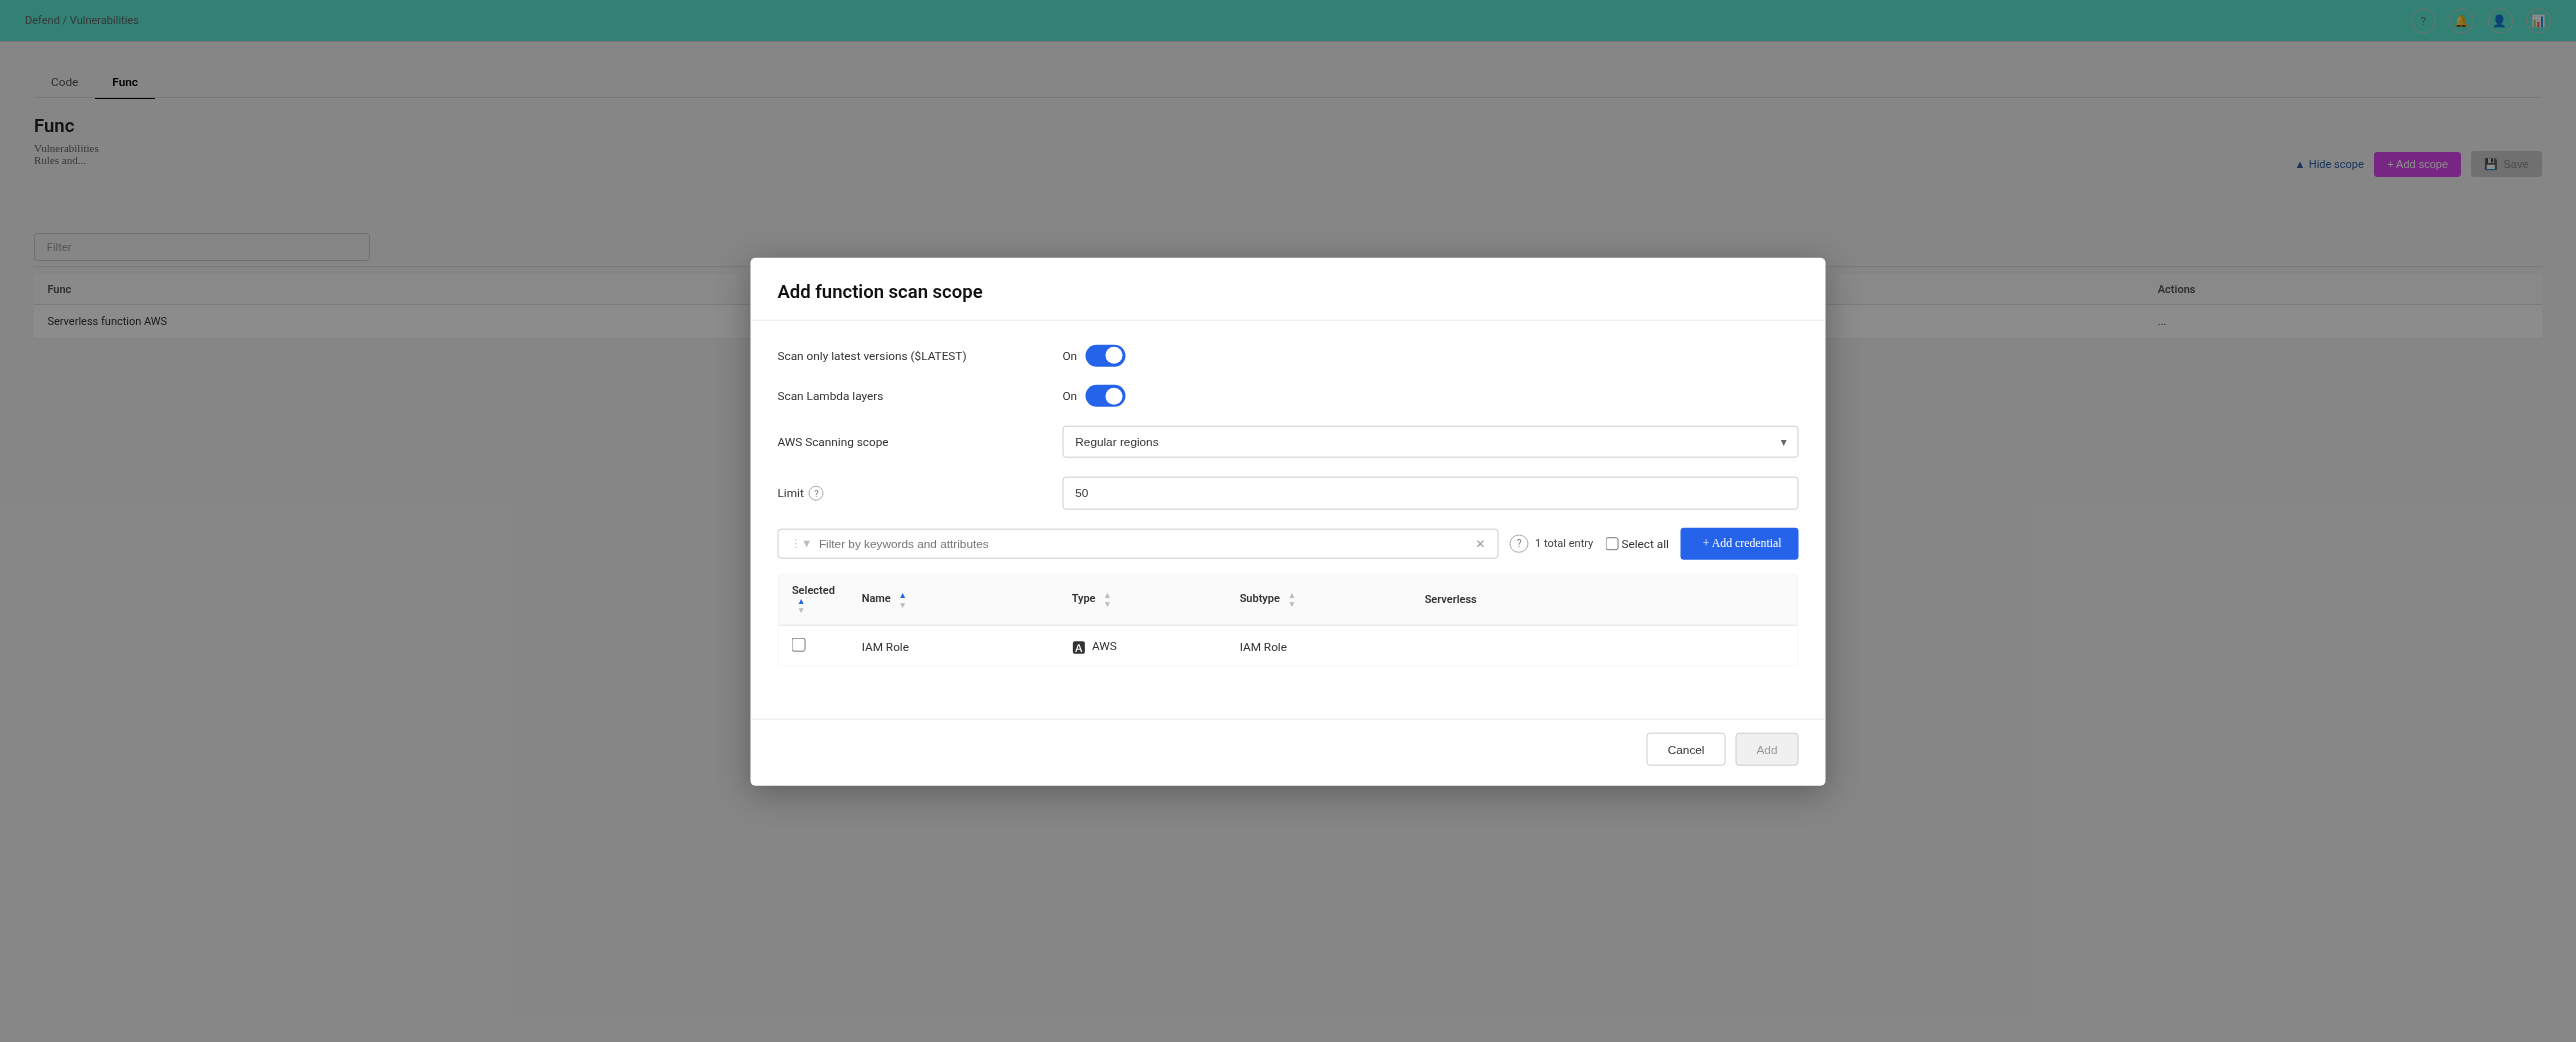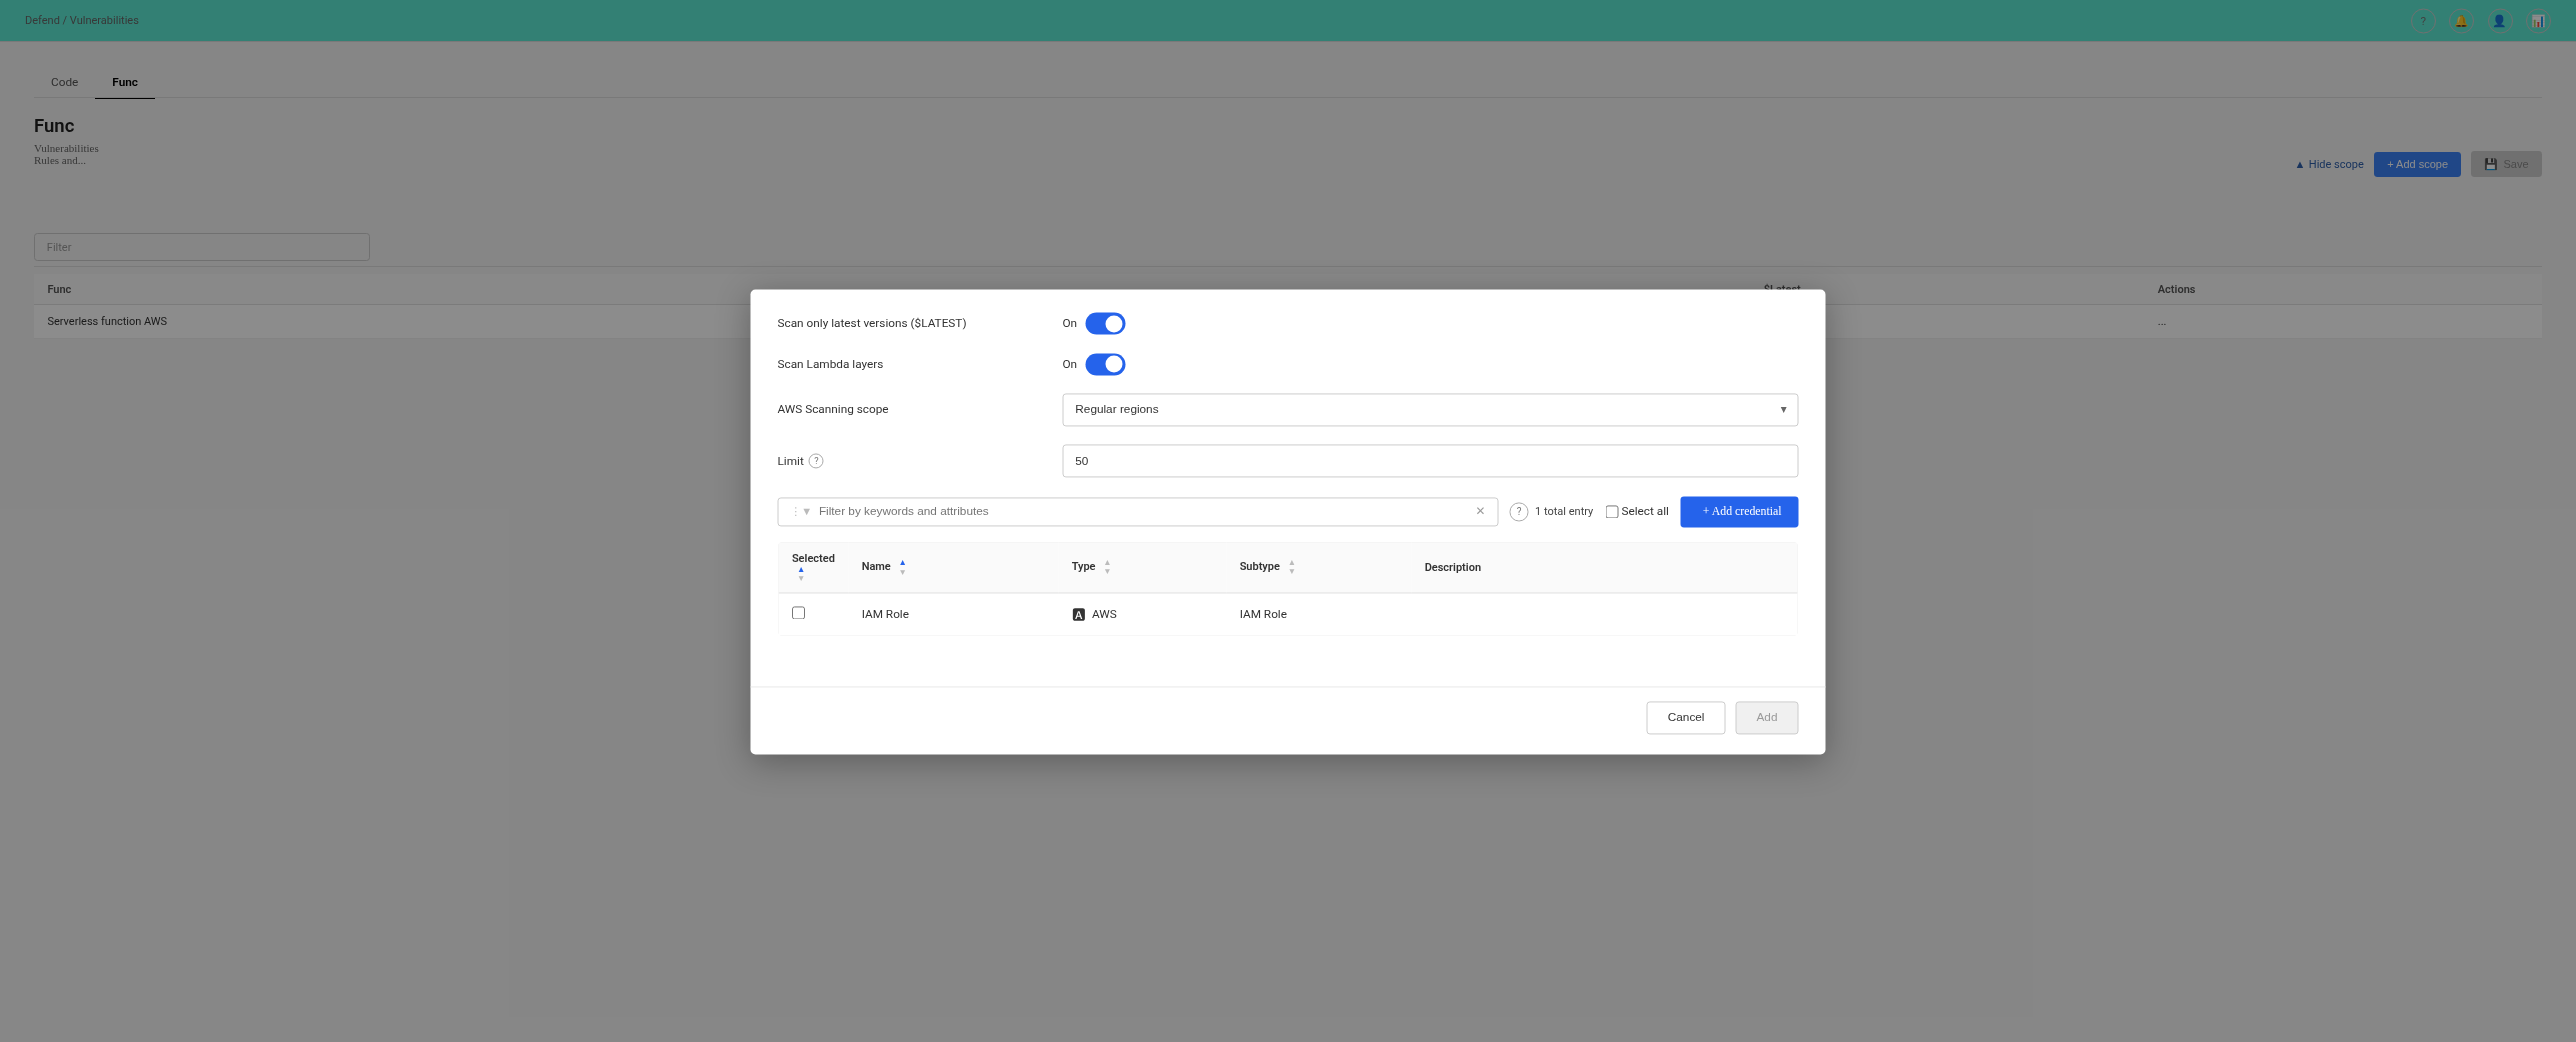--- a/index.html
+++ b/index.html
@@ -107,21 +107,21 @@
     }
 
     .bg-server-title {
       font-size: 17px;
       font-weight: 600;
       color: #222;
       margin-bottom: 13.4px;
     }
 
     .bg-btn-primary {
-      background: #3b82f6;
+      background: #d946ef;
       color: #fff;
       border: none;
       padding: 6.7px 13.4px;
       border-radius: 3.4px;
       font-size: 11px;
       cursor: pointer;
       display: flex;
       align-items: center;
       gap: 5px;
     }
@@ -607,20 +607,23 @@
         </tbody>
       </table>
     </div>
   </div>
 </div>
 
 <div class="overlay-backdrop"></div>
 
 <div class="modal">
 
+  <div class="modal-header">
+    <h2 class="modal-title">Add function scan scope</h2>
+  </div>
 
   <div class="modal-body">
 
     <div class="form-row">
       <div class="form-label">
         <span>Scan only latest versions ($LATEST)</span>
       </div>
       <div class="form-control-area">
         <div class="toggle-wrap">
           <span class="toggle-label">On</span>
@@ -717,21 +720,21 @@
             </span>
           </th>
           <th class="th-subtype">
             <span>Subtype</span>
             <span class="sort-both">
               <span class="sort-icon-up" style="color:#bbb;">▲</span>
               <span class="sort-icon-down">▼</span>
             </span>
           </th>
           <th class="th-description">
-            <span>Description</span>
+            <span>Serverless</span>
           </th>
         </tr>
       </thead>
       <tbody>
         <tr>
           <td>
             <input type="checkbox" class="row-checkbox" style="">
           </td>
           <td>
             <span>IAM Role</span>

